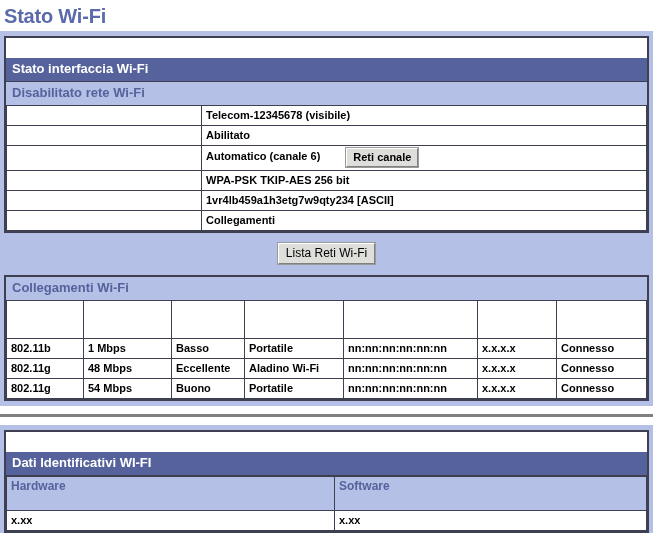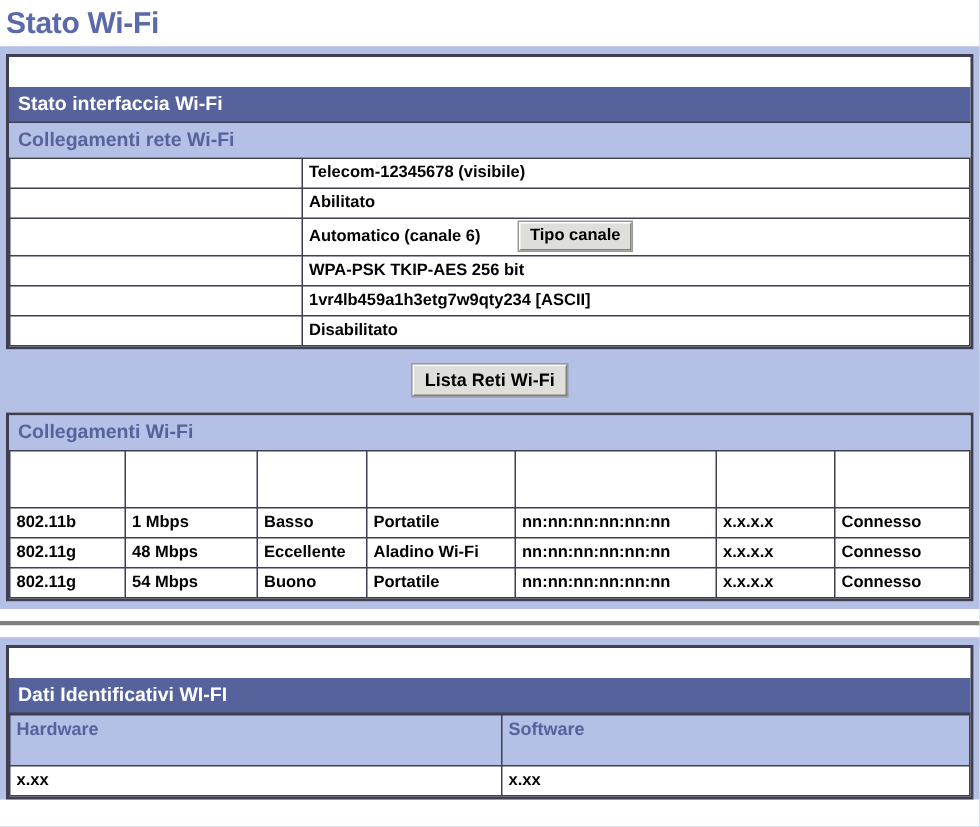--- a/index.html
+++ b/index.html
@@ -103,21 +103,20 @@
     vertical-align: middle;
     font-size: 12px;
     padding: 2px 4px 17px 4px;
   }
 
   
   .btn-row {
     background: #b4c0e6;
     text-align: center;
     padding: 10px 0 11px 0;
-    font-weight: bold;
   }
   .btn {
     display: inline-block;
     font-family: "Liberation Sans", sans-serif;
     font-size: 12px;
     color: #000000;
     background: #dededa;
     border-top: 1px solid #ffffff;
     border-left: 1px solid #ffffff;
     border-right: 1px solid #808080;
@@ -145,53 +144,53 @@
 </head>
 <body>
 
 <div class="page-title">Stato Wi-Fi</div>
 
 <div class="band">
   <div class="pad-top"></div>
 
   <div class="panel">
     <div class="hdr-dark">Stato interfaccia Wi-Fi</div>
-    <div class="hdr-light">Collegamenti rete Wi-Fi</div>
+    <div class="hdr-light">Disabilitato rete Wi-Fi</div>
 
     <table class="grid">
       <colgroup>
           <col style="width:194px">
           <col>
         </colgroup>
       <tbody>
         <tr>
           <td class="lbl">Rete Wi-Fi (SSID)</td>
           <td class="val">Telecom-12345678 (visibile)</td>
         </tr>
         <tr>
           <td class="lbl">Stato Interfaccia Radio</td>
           <td class="val">Abilitato</td>
         </tr>
         <tr>
           <td class="lbl">Canale</td>
           <td class="val">
-            <span>Automatico (canale 6)</span><span class="btn btn-inline">Tipo canale</span>
+            <span>Automatico (canale 6)</span><span class="btn btn-inline">Reti canale</span>
           </td>
         </tr>
         <tr>
           <td class="lbl">Modalità di cifratura</td>
           <td class="val">WPA-PSK TKIP-AES 256 bit</td>
         </tr>
         <tr>
           <td class="lbl">Chiave cifratura</td>
           <td class="val">1vr4lb459a1h3etg7w9qty234 [ASCII]</td>
         </tr>
         <tr>
           <td class="lbl">Controllo Accesso</td>
-          <td class="val">Disabilitato</td>
+          <td class="val">Collegamenti</td>
         </tr>
       </tbody>
     </table>
   </div>
 
   <div class="btn-row">
     <span class="btn">Lista Reti Wi-Fi</span>
   </div>
 
   <div class="panel">

